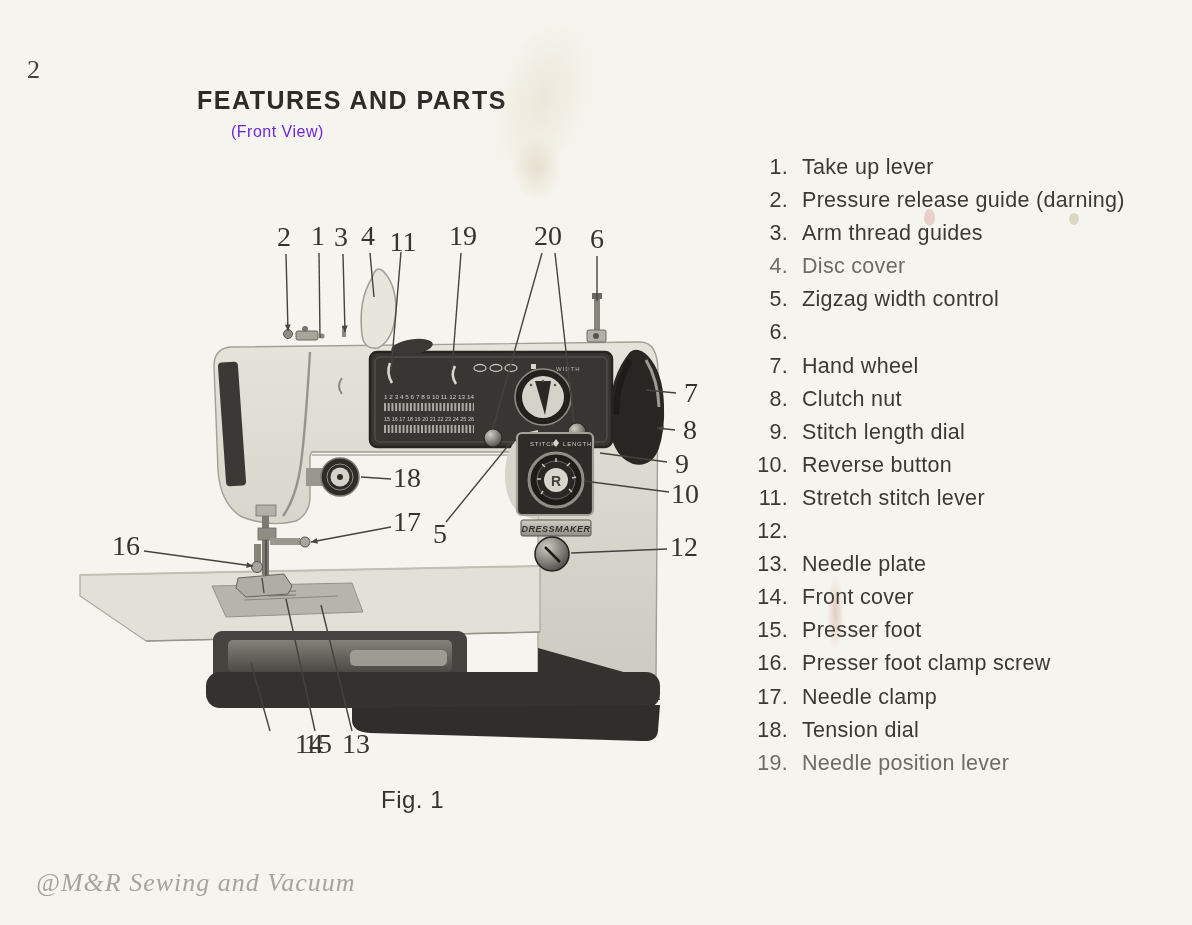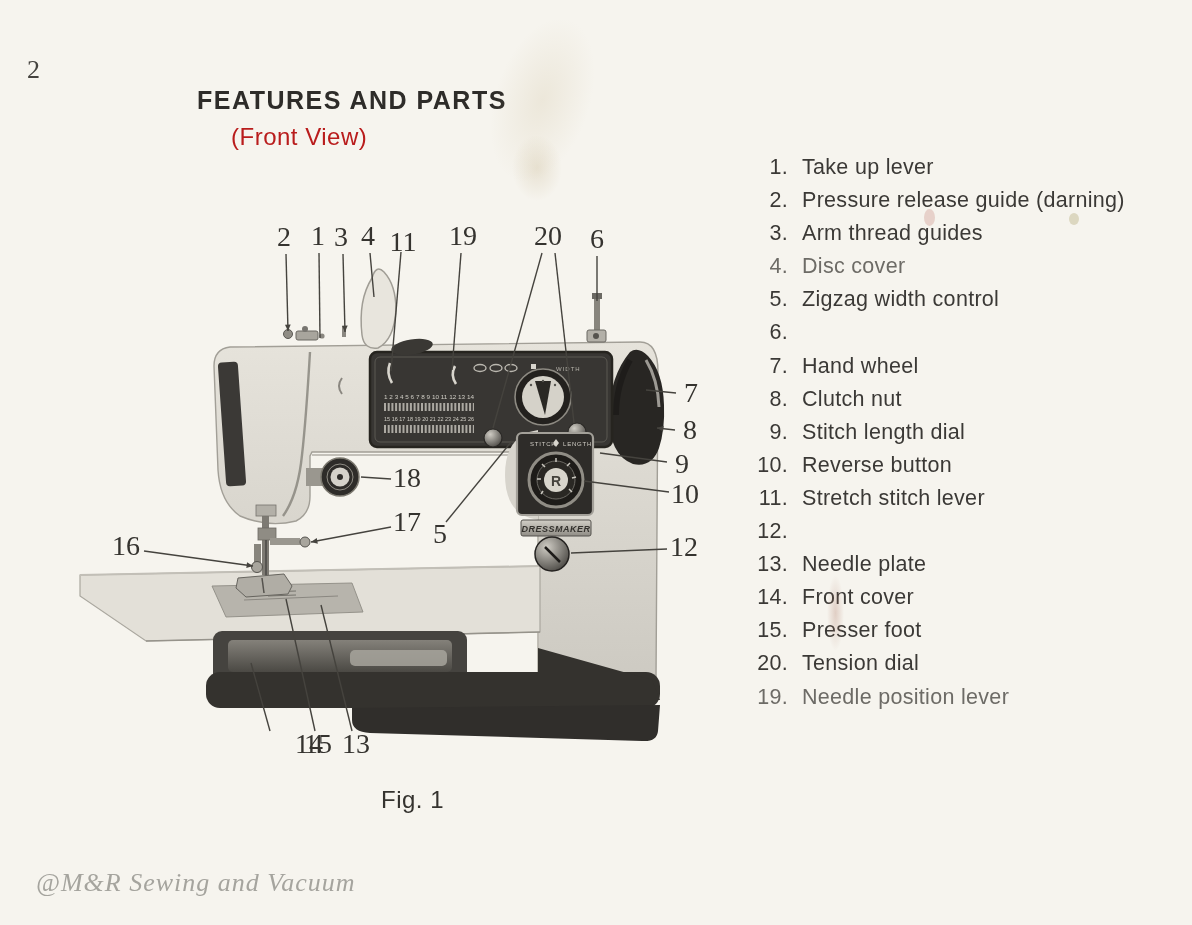--- a/index.html
+++ b/index.html
@@ -4,21 +4,21 @@
 <style>
   html,body{margin:0;padding:0;}
   body{width:1192px;height:925px;overflow:hidden;background:#e9e7e1;}
   .page{position:relative;width:1192px;height:925px;background:#f6f4ee;
         font-family:"Liberation Sans",sans-serif;color:#3b3936;}
   
   .page-number{position:absolute;left:27px;top:55px;font-family:"Liberation Serif",serif;
       font-size:26px;color:#45433f;}
   .title{position:absolute;left:197px;top:86px;font-size:25px;font-weight:bold;
       letter-spacing:1.5px;color:#2e2c29;}
-  .subtitle{position:absolute;left:231px;top:123px;font-size:24px;color:#b91c1c;letter-spacing:0.5px;}
+  .subtitle{position:absolute;left:231px;top:123px;font-size:16px;color:#6d28d9;letter-spacing:0.5px;}
   .fig-caption{position:absolute;left:381px;top:786px;font-size:24px;color:#35332f;letter-spacing:0.5px;}
   .watermark{position:absolute;left:36px;top:868px;font-family:"Liberation Serif",serif;
       font-style:italic;font-size:26px;letter-spacing:1px;color:#a5a49e;}
   
   .parts-list{position:absolute;left:744px;top:151px;width:420px;}
   .part-row{display:flex;height:33.1px;align-items:baseline;font-size:21.5px;
       line-height:33.1px;color:#3b3936;letter-spacing:0.3px;}
   .part-row .num{width:44px;text-align:right;padding-right:14px;flex:none;}
   .part-row.muted{color:#6d6b66;}
   
@@ -310,21 +310,29 @@
       </div>
       <div class="part-row">
         <span class="num">14.</span>
         <span>Front cover</span>
       </div>
       <div class="part-row">
         <span class="num">15.</span>
         <span>Presser foot</span>
       </div>
       <div class="part-row">
-        <span class="num">20.</span>
+        <span class="num">16.</span>
+        <span>Presser foot clamp screw</span>
+      </div>
+      <div class="part-row">
+        <span class="num">17.</span>
+        <span>Needle clamp</span>
+      </div>
+      <div class="part-row">
+        <span class="num">18.</span>
         <span>Tension dial</span>
       </div>
       <div class="part-row muted">
         <span class="num">19.</span>
         <span>Needle position lever</span>
       </div>
     </div>
 
 <div class="callout" style="left: 284px; top: 239px;">2</div>
     <div class="callout" style="left: 318px; top: 238px;">1</div>

